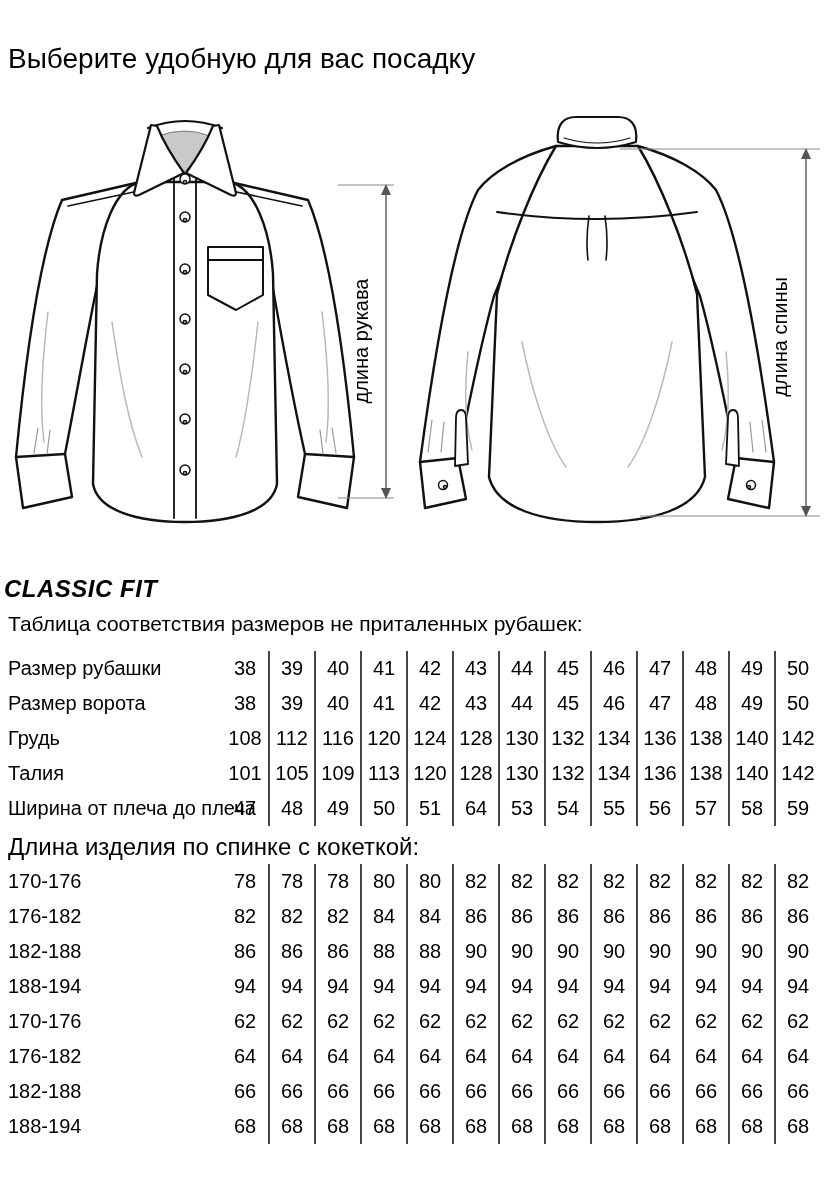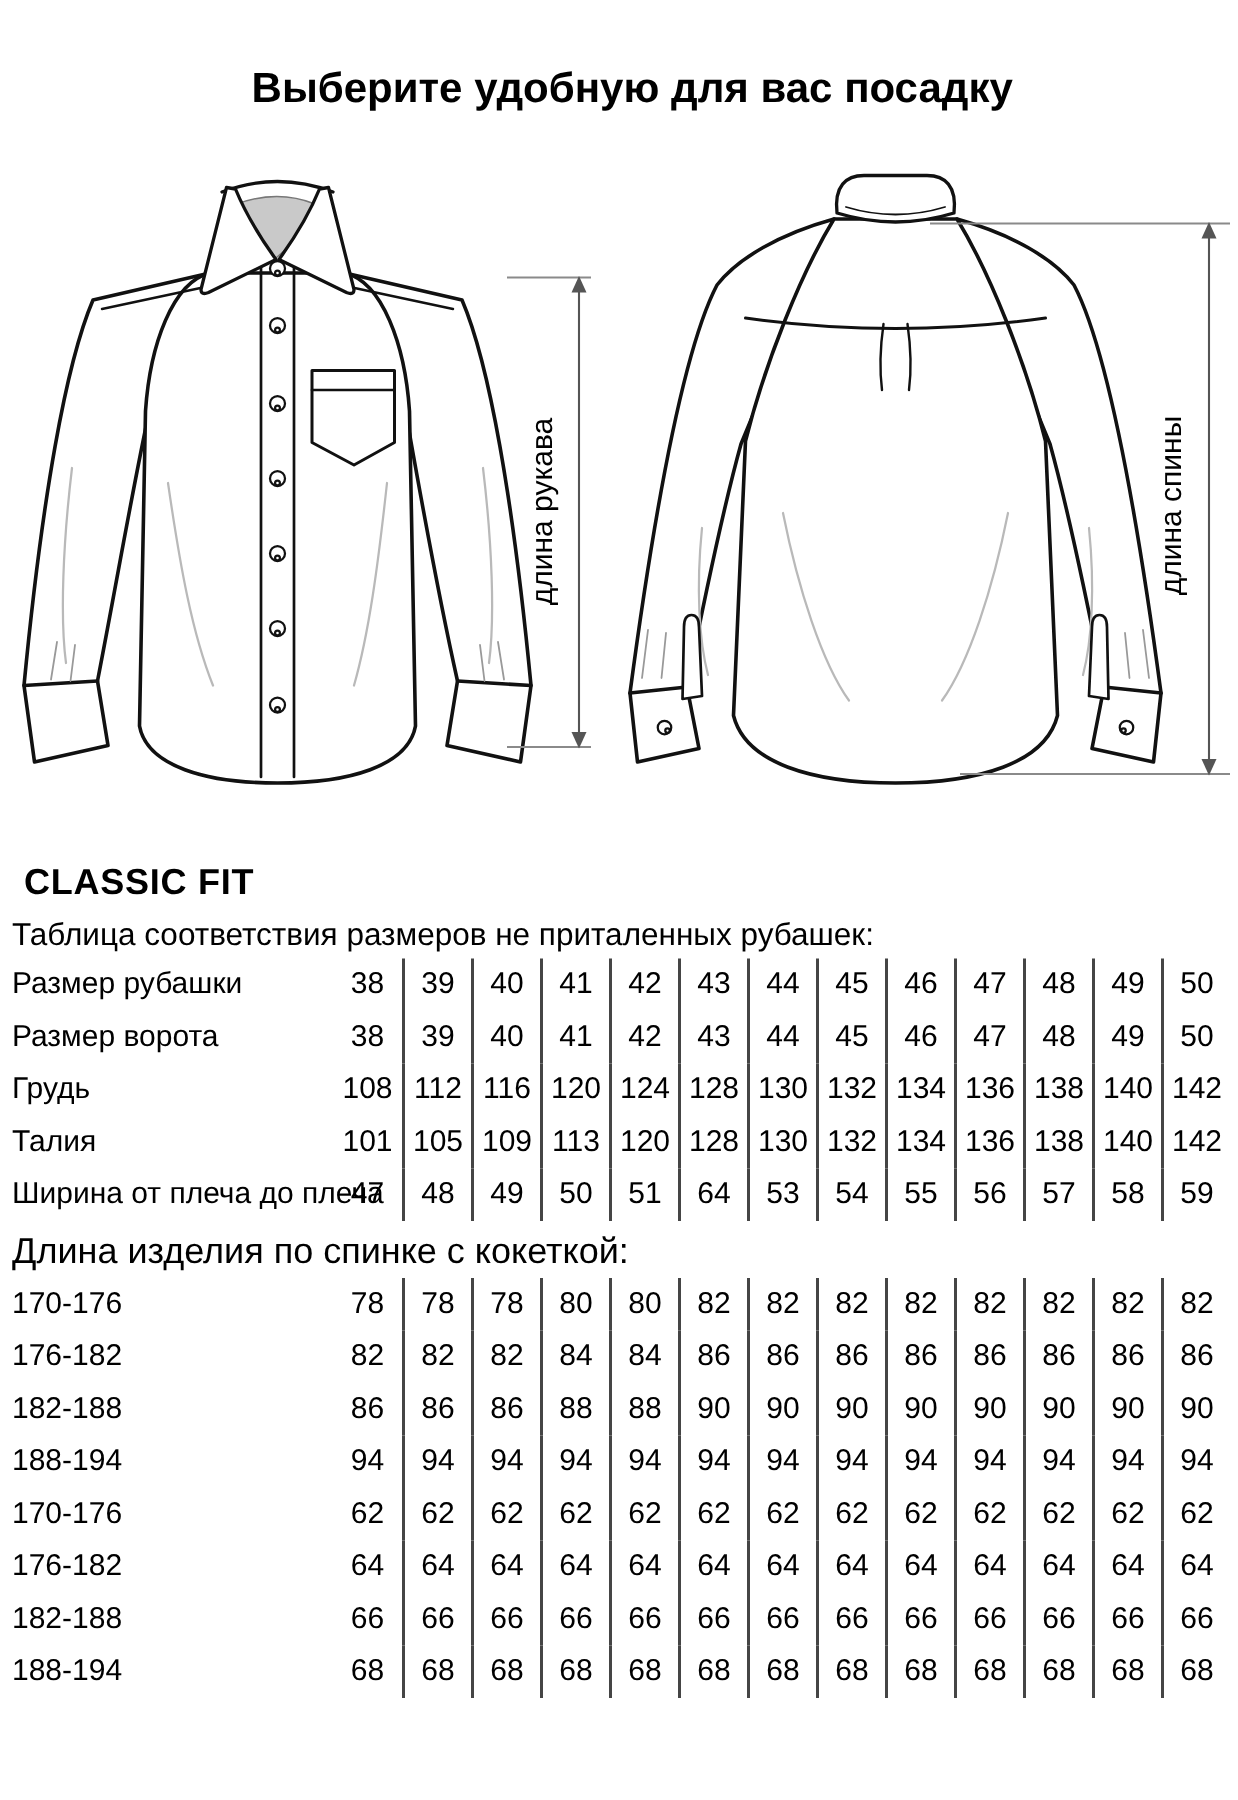--- a/index.html
+++ b/index.html
@@ -1,28 +1,28 @@
 <!DOCTYPE html>
 <html><head>
 <meta charset="utf-8">
 <style>
   html,body{margin:0;padding:0;}
   body{
     width:825px;height:1200px;overflow:hidden;background:#ffffff;color:#000;
     font-family:"Liberation Sans","DejaVu Sans",sans-serif;
   }
   .page-title{
-    text-align:center;font-size:28px;font-weight:700;margin:42px 0 0 18px;line-height:34px;
+    font-size:28px;font-weight:400;margin:42px 0 0 8px;line-height:34px;
   }
   .figures{display:block;margin-top:36px;}
   .fit-heading{
-    font-size:24px;font-weight:700;letter-spacing:0.5px;margin:18px 0 0 16px;line-height:28px;
+    font-size:24px;font-weight:700;letter-spacing:0.5px;margin:18px 0 0 4px;line-height:28px;font-style:italic;
   }
   .fit-subtitle{font-size:21px;margin:8px 0 0 8px;line-height:26px;}
-  .size-table{margin-top:2px;}
+  .size-table{margin-top:14px;}
   .section-grid{display:grid;grid-template-columns:222px repeat(13,1fr);padding-right:5px;}
   .cell{height:35px;display:flex;align-items:center;justify-content:center;font-size:20px;}
   .cell.label{justify-content:flex-start;padding-left:8px;white-space:nowrap;}
   .cell.num{border-left:2px solid #454545;}
   .cell.num.first{border-left:none;}
   .section-heading{font-size:24px;line-height:26px;margin:8px 0 4px 8px;}
   svg text{font-family:"Liberation Sans","DejaVu Sans",sans-serif;}
 </style>
 </head>
 <body>

